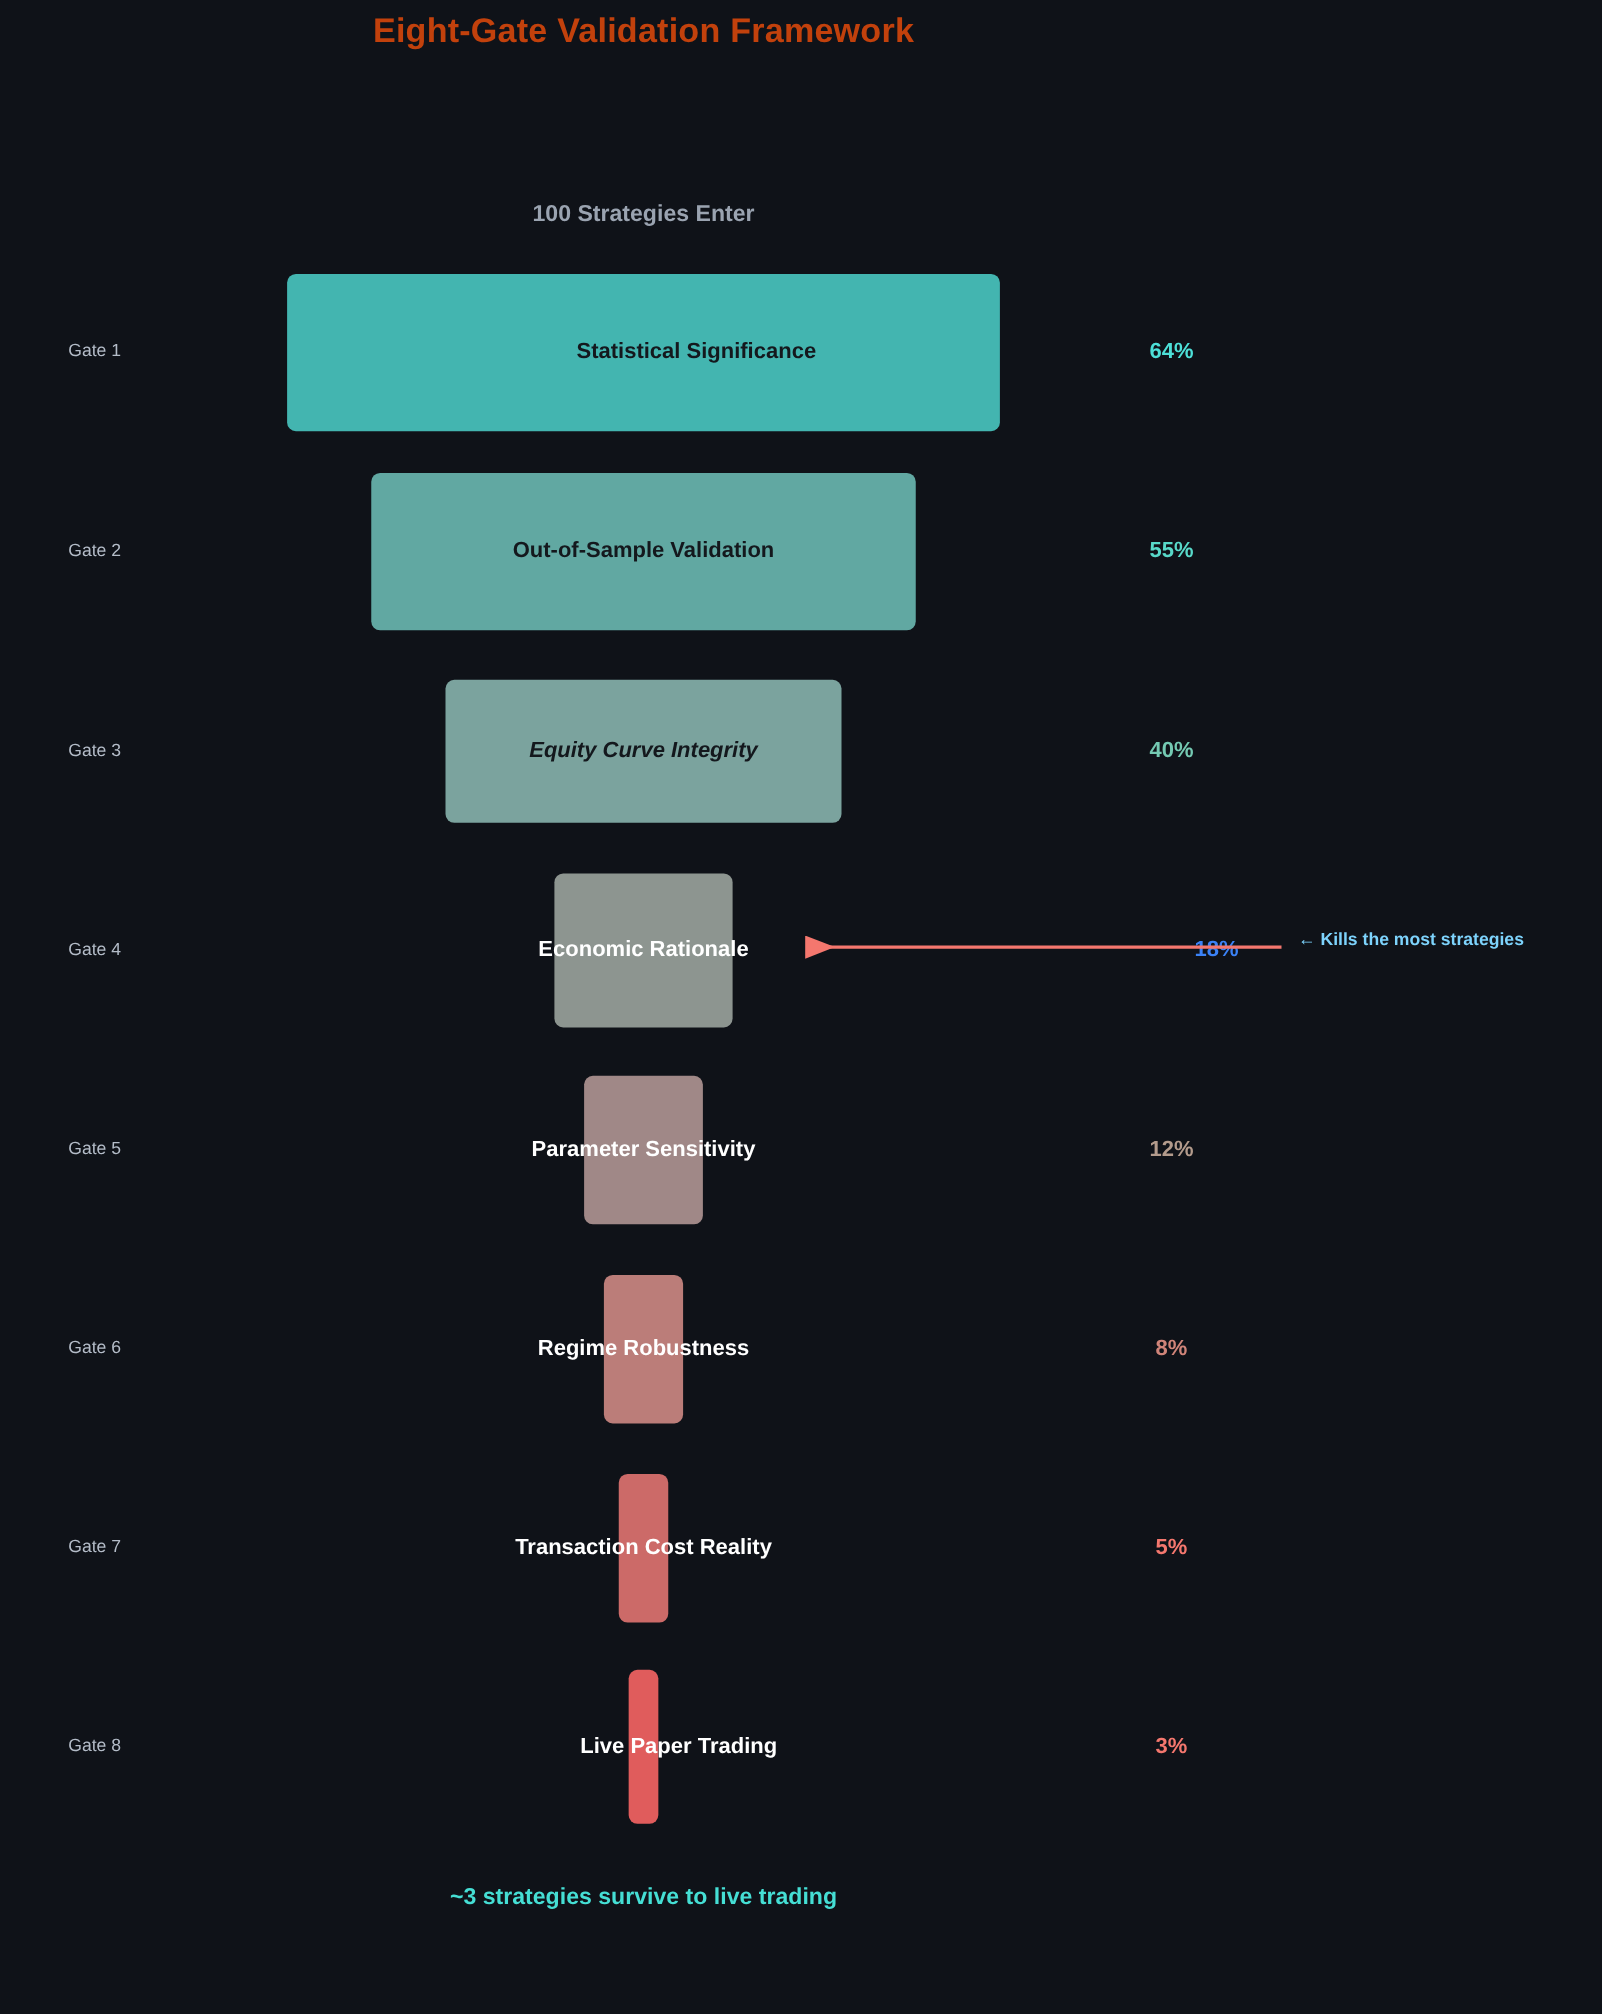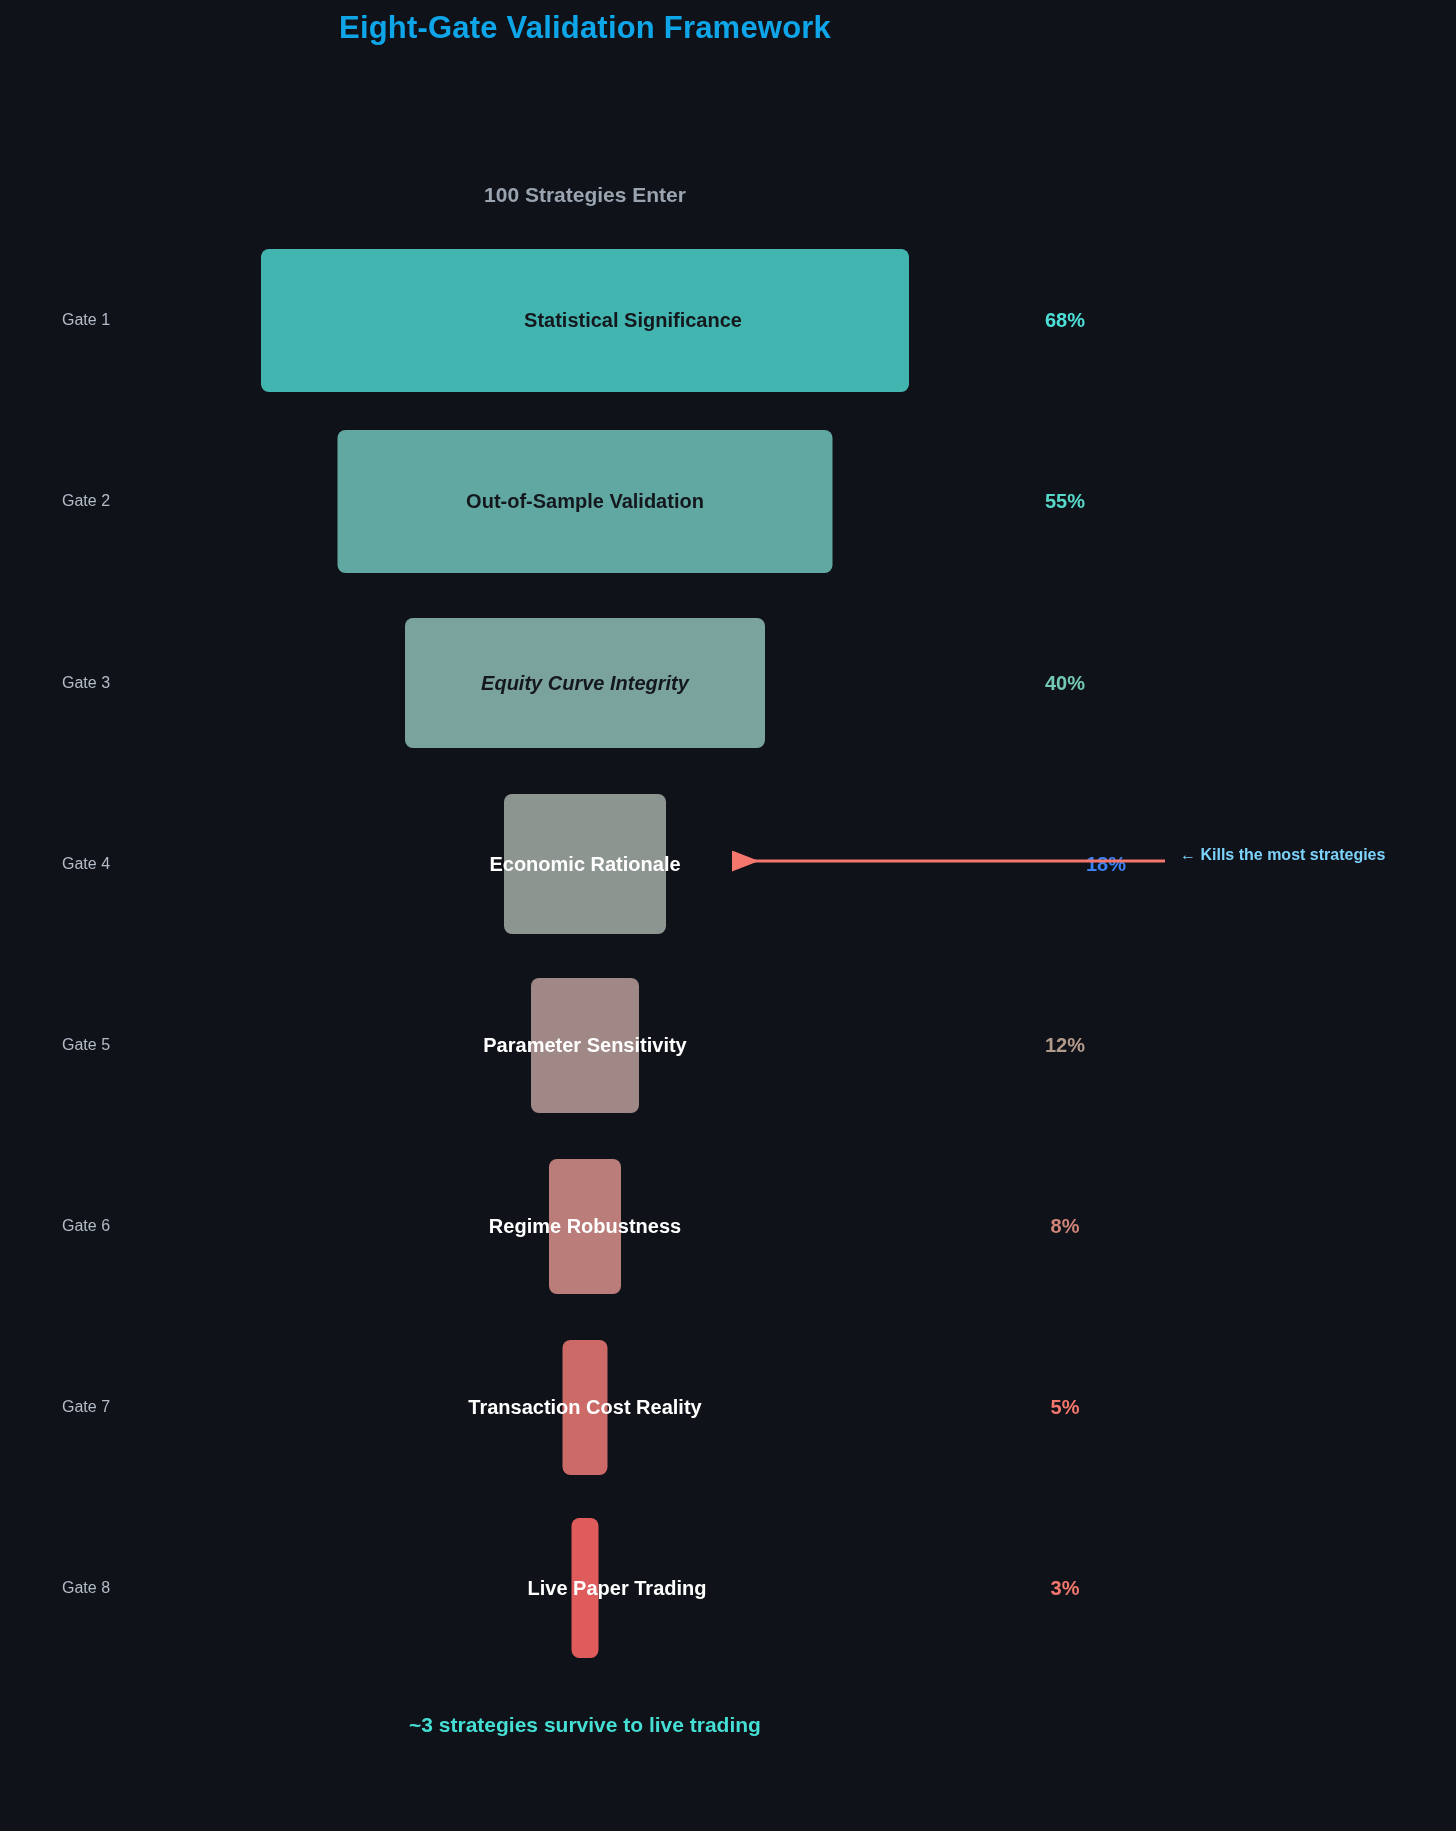--- a/index.html
+++ b/index.html
@@ -20,21 +20,21 @@
     height: 1831px;
   }
   .chart-title {
     position: absolute;
     top: 10px;
     left: 0;
     width: 1170px;
     text-align: center;
     font-size: 31px;
     font-weight: bold;
-    color: #0ea5e9;
+    color: #c2410c;
     letter-spacing: 0.2px;
   }
   .funnel-header {
     position: absolute;
     top: 183px;
     left: 0;
     width: 1170px;
     text-align: center;
     font-size: 21px;
     font-weight: bold;
@@ -110,21 +110,21 @@
 
   <div class="chart-title">Eight-Gate Validation Framework</div>
 
   <div class="funnel-header">100 Strategies Enter</div>
 
   <div id="gates">
       <div class="gate-row" style="top: 320px;">
         <div class="gate-label">Gate 1</div>
         <div class="gate-bar" style="width: 648px; height: 143px; top: -71.5px; margin-left: -143px; background: rgb(67, 181, 176);"></div>
         <div class="gate-bar-label" style="color: rgb(20, 24, 29); margin-left: 48px;">Statistical Significance</div>
-        <div class="gate-pct" style="color: rgb(77, 224, 216);">68%</div>
+        <div class="gate-pct" style="color: rgb(77, 224, 216);">64%</div>
       </div>
       <div class="gate-row" style="top: 501px;">
         <div class="gate-label">Gate 2</div>
         <div class="gate-bar" style="width: 495px; height: 143px; top: -71.5px; margin-left: -143px; background: rgb(97, 168, 162);"></div>
         <div class="gate-bar-label" style="color: rgb(20, 24, 29);">Out-of-Sample Validation</div>
         <div class="gate-pct" style="color: rgb(88, 217, 201);">55%</div>
       </div>
       <div class="gate-row" style="top: 683px;">
         <div class="gate-label">Gate 3</div>
         <div class="gate-bar" style="width: 360px; height: 130px; top: -65px; margin-left: -143px; background: rgb(123, 163, 158);"></div>

